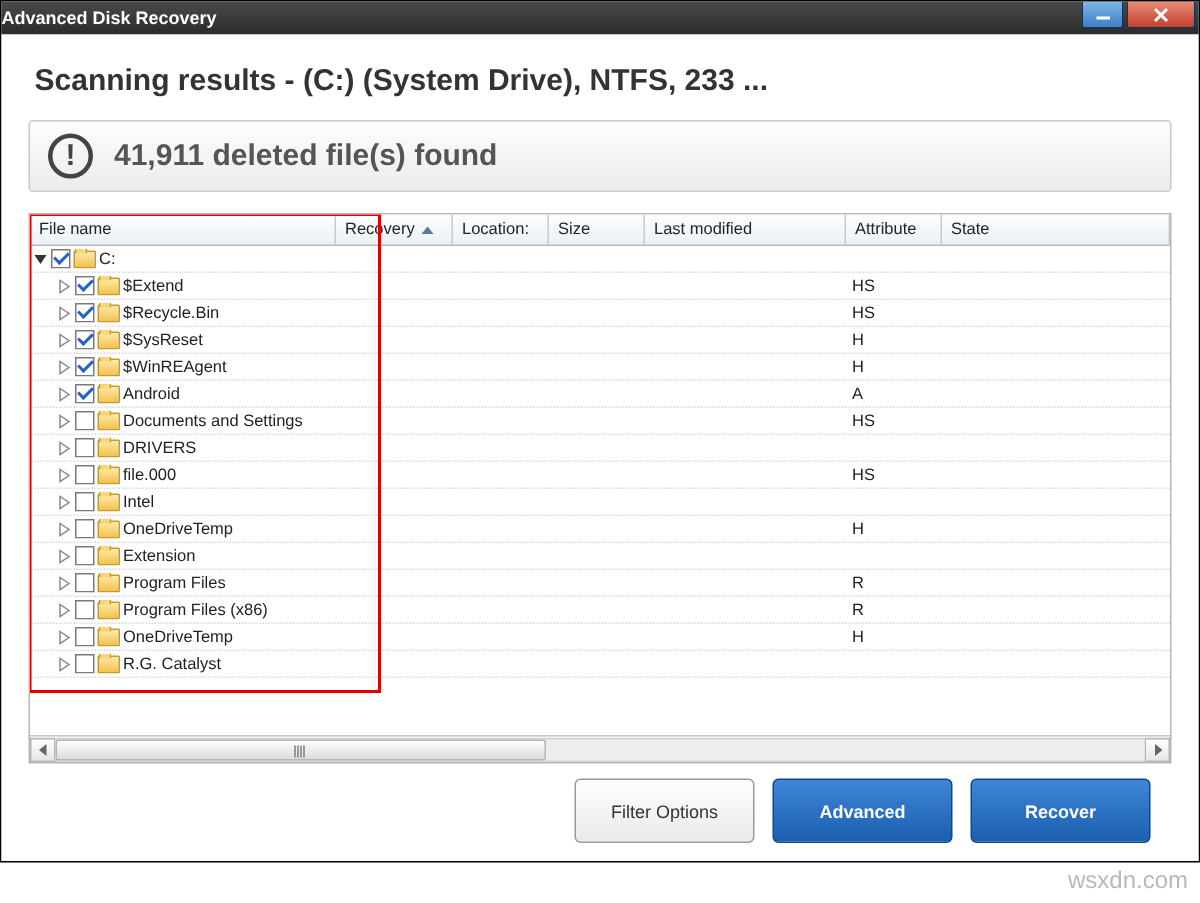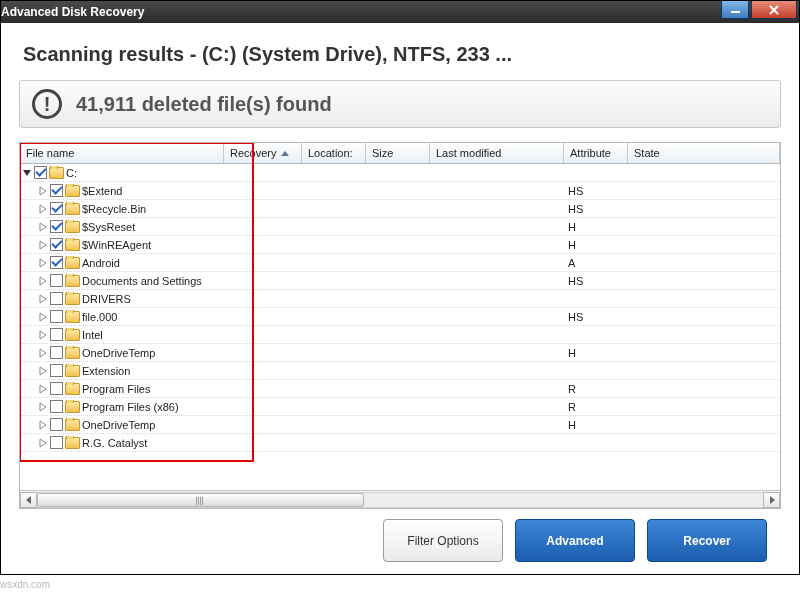--- a/index.html
+++ b/index.html
@@ -62,21 +62,21 @@
   .hscroll .track { flex:1; height:16px; background:#ededed; border-top:1px solid #d4d4d4; border-bottom:1px solid #d4d4d4; position:relative; }
   .hscroll .thumb { position:absolute; left:0; top:0; height:14px; width:45%; background:linear-gradient(#fefefe,#dcdcdc); border:1px solid #b6b6b6; border-radius:2px; }
   .hscroll .grip { position:absolute; left:50%; top:3px; width:8px; height:8px; transform:translateX(-50%); background:repeating-linear-gradient(90deg,#9a9a9a 0 1px,transparent 1px 2px); }
 
   
   .footer { padding:10px 14px 2px 0; display:flex; justify-content:flex-end; gap:12px; }
   .btn { height:43px; border-radius:4px; font-size:12px; display:flex; align-items:center; justify-content:center; cursor:pointer; }
   .btn-grey { width:120px; border:1px solid #9a9a9a; background:linear-gradient(#fefefe,#eaeaea); color:#333; }
   .btn-blue { width:120px; border:1px solid #0b4a89; background:linear-gradient(#3f87d6,#1b5eaf); color:#fff; font-weight:bold; }
 
-  .watermark { font-size:10px; color:#b9b9b9; text-align:left; padding:4px 8px 0 0; }
+  .watermark { font-size:16px; color:#b9b9b9; text-align:right; padding:4px 8px 0 0; }
 </style>
 </head>
 <body>
 
 <div class="window">
 
   <div class="titlebar">
     <div class="title">Advanced Disk Recovery</div>
     <div class="win-btns">
       <div class="win-btn win-min">

